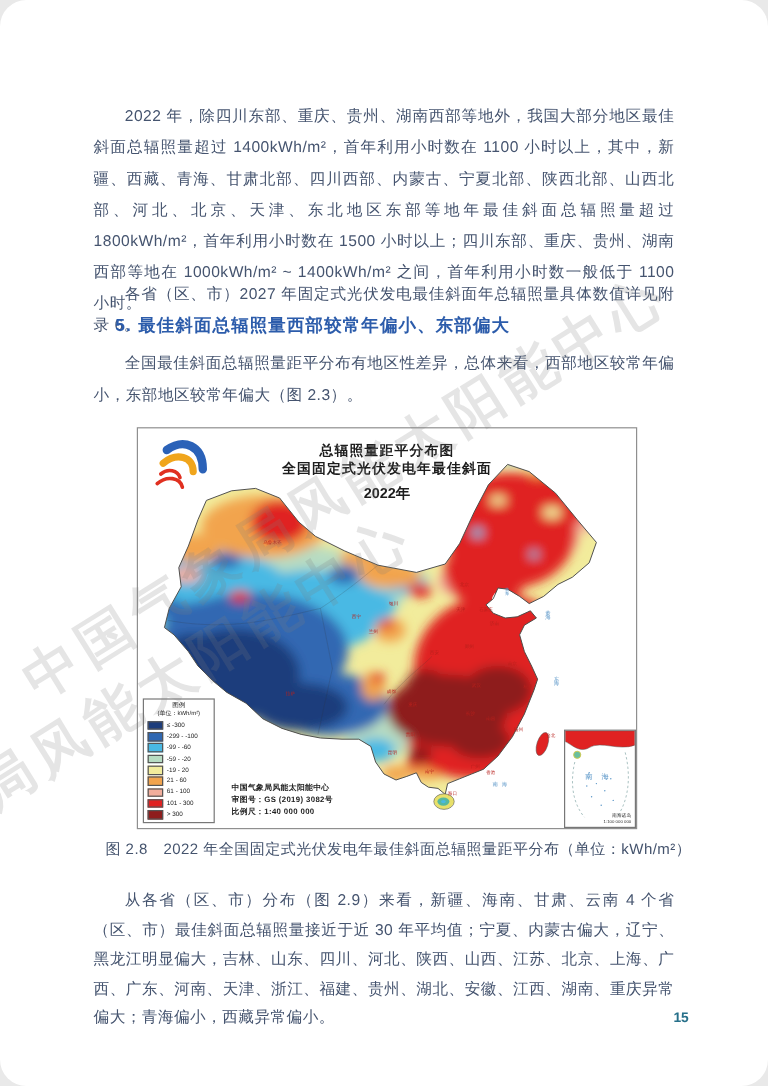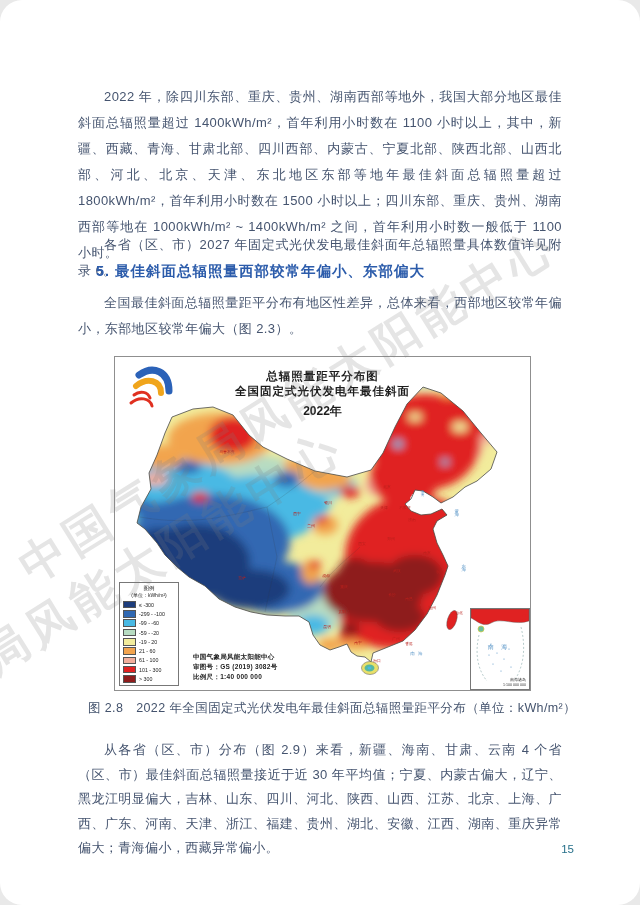--- a/index.html
+++ b/index.html
@@ -61,21 +61,21 @@
   }
   .sea-v{writing-mode:vertical-rl;letter-spacing:3px;}
   .caption{
     position:absolute;left:0;top:700px;width:640px;text-align:center;
     font-size:12.5px;color:#44536d;letter-spacing:.4px;padding-left:12px;
   }
   .footer{
     position:absolute;top:843px;right:66px;display:flex;align-items:baseline;
   }
   .footer-label{font-size:8.5px;letter-spacing:1.6px;color:#9aa5b2;}
-  .footer-page{font-size:11.5px;font-weight:normal;color:#27708a;margin-left:9px;}
+  .footer-page{font-size:11.5px;font-weight:bold;color:#27708a;margin-left:9px;}
   .watermark{
     position:absolute;white-space:nowrap;z-index:50;pointer-events:none;
     font-size:46px;font-weight:bold;color:rgba(125,125,125,.20);
     letter-spacing:6px;transform-origin:0 50%;transform:rotate(-32deg);
   }
   #wm1{left:24px;top:540px;}
   #wm2{left:-190px;top:742px;}
 </style>
 </head>
 <body>

